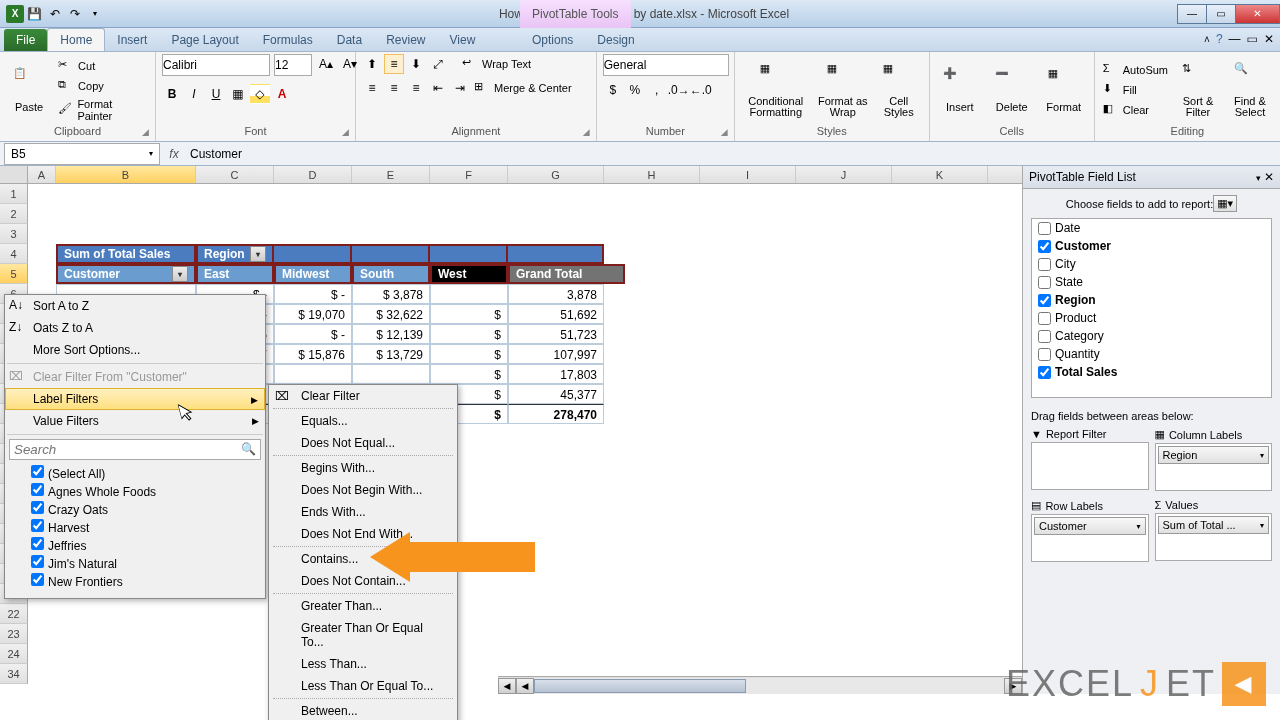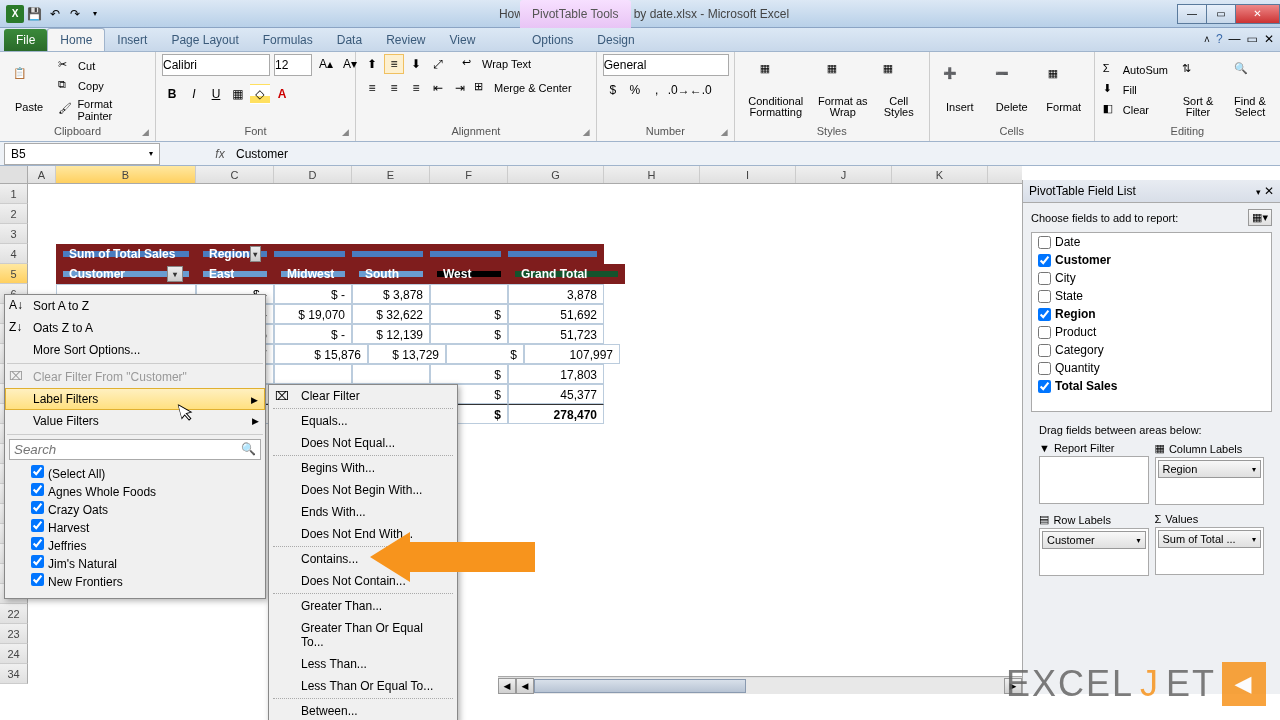--- a/index.html
+++ b/index.html
@@ -37,37 +37,37 @@
 .hstack { display: flex; gap: 2px; }
 
 select, input.combo { height: 22px; font-size: 12px; border: 1px solid #aaa; background: #fff; }
 .fontgrp .row1 { display: flex; gap: 4px; }
 .fontgrp .row2 { display: flex; gap: 2px; margin-top: 4px; }
 .btn-s { width: 20px; height: 20px; display: flex; align-items: center; justify-content: center; border: 1px solid transparent; }
 
 
 .fbar { height: 24px; display: flex; align-items: center; border-bottom: 1px solid #a0b4cc; background: #eef2f7; }
 .namebox { width: 156px; height: 22px; border: 1px solid #aaa; margin: 0 4px; background: #fff; display: flex; align-items: center; padding: 0 6px; justify-content: space-between; }
-.fbar .fx { width: 20px; text-align: center; font-style: italic; color: #555; margin-left: 46px; }
+.fbar .fx { width: 20px; text-align: center; font-style: italic; color: #555; }
 .fbar .finput { flex: 1; padding: 0 6px; }
 
 
 .sheetwrap { position: absolute; top: 166px; left: 0; right: 258px; bottom: 26px; overflow: hidden; }
 .colhdrs { height: 18px; display: flex; background: linear-gradient(#f0f0f0, #e0e0e0); border-bottom: 1px solid #aaa; }
 .colhdr { border-right: 1px solid #ccc; text-align: center; font-size: 11px; color: #444; line-height: 18px; }
 .colhdr.sel { background: linear-gradient(#ffe8a0, #ffd060); }
 .allsel { width: 28px; background: #e0e0e0; border-right: 1px solid #aaa; }
 .rows { }
 .row { height: 20px; display: flex; }
 .rowhdr { width: 28px; background: linear-gradient(#f0f0f0, #e0e0e0); border-right: 1px solid #aaa; border-bottom: 1px solid #ccc; text-align: center; font-size: 11px; line-height: 20px; color: #444; }
 .rowhdr.sel { background: linear-gradient(#ffe8a0, #ffd060); }
 
 
 .pivot { position: absolute; }
-.pvthdr { background: #4a7cbf; color: #fff; font-weight: bold; padding: 2px 6px; border: 7px solid #7f1d1d; display: flex; align-items: center; justify-content: space-between; height: 20px; }
+.pvthdr { background: #4a7cbf; color: #fff; font-weight: bold; padding: 2px 6px; border: 2px solid #7f1d1d; display: flex; align-items: center; justify-content: space-between; height: 20px; }
 .pvthdr .dd { width: 16px; height: 16px; background: linear-gradient(#eee, #ccc); border: 1px solid #888; display: flex; align-items: center; justify-content: center; font-size: 8px; color: #333; }
 .pvtcell { border: 1px solid #bcd; padding: 0 6px; text-align: right; height: 20px; line-height: 20px; }
 .pvtgrand { font-weight: bold; border-top: 1px solid #333; }
 
 
 .menu { position: absolute; background: #f0f0f0; border: 1px solid #888; box-shadow: 2px 2px 6px rgba(0,0,0,0.3); font-size: 12px; z-index: 100; }
 .menu .mitem { padding: 4px 28px 4px 28px; position: relative; }
 .menu .mitem:hover, .menu .mitem.hover { background: linear-gradient(#fff0c0, #ffe080); border: 1px solid #e0b030; padding: 3px 27px 3px 27px; }
 .menu .mitem.disabled { color: #999; }
 .menu .mitem .lico { position: absolute; left: 4px; top: 3px; width: 16px; height: 16px; }
@@ -80,27 +80,27 @@
 .menu .chkitem input { margin-right: 4px; }
 
 .submenu { position: absolute; background: #f0f0f0; border: 1px solid #888; box-shadow: 2px 2px 6px rgba(0,0,0,0.3); font-size: 12px; z-index: 101; width: 190px; }
 .submenu .mitem { padding: 4px 12px 4px 32px; position: relative; }
 .submenu .sep2 { height: 0; border-top: 1px dotted #aaa; margin: 1px 4px; }
 
 
 .bigarrow { position: absolute; z-index: 200; }
 
 
-.panel { position: absolute; top: 180px; right: 0; width: 258px; bottom: 26px; background: #eef0f3; border-left: 1px solid #aaa; display: flex; flex-direction: column; }
+.panel { position: absolute; top: 166px; right: 0; width: 258px; bottom: 26px; background: #eef0f3; border-left: 1px solid #aaa; display: flex; flex-direction: column; }
 .panel .phdr { background: linear-gradient(#e8ecf2, #d8dee8); padding: 4px 6px; font-size: 12px; border-bottom: 1px solid #aaa; display: flex; justify-content: space-between; align-items: center; }
 .panel .ptxt { padding: 6px 8px; font-size: 11px; }
 .panel .fieldlist { margin: 0 8px 8px; background: #fff; border: 1px solid #aaa; height: 180px; overflow: auto; }
 .panel .flditem { padding: 2px 6px; display: flex; align-items: center; gap: 4px; }
 .panel .flditem.bold { font-weight: bold; }
-.panel .areas { padding: 4px 16px; font-size: 11px; }
+.panel .areas { padding: 4px 8px; font-size: 11px; }
 .panel .areagrid { display: grid; grid-template-columns: 1fr 1fr; gap: 6px; margin-top: 4px; }
 .panel .areabox { }
 .panel .areabox .albl { font-size: 11px; padding: 2px 0; display: flex; align-items: center; gap: 4px; }
 .panel .areabox .azone { background: #fff; border: 1px solid #aaa; height: 48px; padding: 2px; }
 .panel .areabox .achip { background: linear-gradient(#f8f8f8, #e0e0e0); border: 1px solid #999; padding: 2px 4px; font-size: 11px; display: flex; justify-content: space-between; align-items: center; }
 
 
 .hscroll { position: absolute; bottom: 26px; left: 500px; right: 258px; height: 18px; background: #e0e0e0; border-top: 1px solid #aaa; display: flex; align-items: center; }
 .hscroll .sbtn { width: 18px; height: 16px; background: linear-gradient(#f0f0f0, #d0d0d0); border: 1px solid #999; text-align: center; font-size: 9px; line-height: 14px; }
 .hscroll .track { flex: 1; height: 16px; background: #e8e8e8; position: relative; }
@@ -437,21 +437,21 @@
     </div>
     <div style="display:flex">
       <div class="pvthdr" style="width:140px;background:#6a9cd0">
           <span>Customer</span>
           <span class="dd">▾</span>
         </div>
       <div class="pvthdr l" style="width:78px;background:#6a9cd0;text-align:left;font-weight:bold">East</div>
       <div class="pvthdr" style="width:78px;background:#6a9cd0;text-align:left">Midwest</div>
       <div class="pvthdr" style="width:78px;background:#6a9cd0;text-align:left">South</div>
       <div class="pvthdr" style="width:78px;background:#000000;text-align:left">West</div>
-      <div class="pvthdr" style="width:117px;background:#14532d;text-align:right">Grand Total</div>
+      <div class="pvthdr" style="width:117px;background:#737373;text-align:right">Grand Total</div>
     </div>
     <div id="pvtbody">
         <div style="display: flex;">
           <div class="pvtcell" style="width:140px"></div>
   <div class="pvtcell" style="width:78px">$         -</div>
   <div class="pvtcell" style="width:78px">$         -</div>
   <div class="pvtcell" style="width:78px">$   3,878</div>
   <div class="pvtcell" style="width:78px"></div>
   <div class="pvtcell" style="width:96px">3,878</div>
         </div>
@@ -467,21 +467,21 @@
           <div class="pvtcell" style="width:140px"></div>
   <div class="pvtcell" style="width:78px">$   8,825</div>
   <div class="pvtcell" style="width:78px">$         -</div>
   <div class="pvtcell" style="width:78px">$ 12,139</div>
   <div class="pvtcell" style="width:78px">$</div>
   <div class="pvtcell" style="width:96px">51,723</div>
         </div>
         <div style="display: flex;">
           <div class="pvtcell" style="width:140px"></div>
   <div class="pvtcell" style="width:78px">$ 15,877</div>
-  <div class="pvtcell" style="width:94px">$ 15,876</div>
+  <div class="pvtcell" style="width:78px">$ 15,876</div>
   <div class="pvtcell" style="width:78px">$ 13,729</div>
   <div class="pvtcell" style="width:78px">$</div>
   <div class="pvtcell" style="width:96px">107,997</div>
         </div>
         <div style="display: flex;">
           <div class="pvtcell" style="width:140px"></div>
   <div class="pvtcell" style="width:78px"></div>
   <div class="pvtcell" style="width:78px"></div>
   <div class="pvtcell" style="width:78px"></div>
   <div class="pvtcell" style="width:78px">$</div>
@@ -570,21 +570,21 @@
 
 <svg class="bigarrow" style="left:370px;top:532px" width="170" height="50">
   <path d="M 165,10 L 165,40 L 40,40 L 40,50 L 0,25 L 40,0 L 40,10 Z" fill="#f7941d"></path>
 </svg>
 
 <div class="panel">
   <div class="phdr">
     <span>PivotTable Field List</span>
     <span><span style="font-size:9px">▾</span> <span>✕</span></span>
   </div>
-  <div class="ptxt" style="display:flex;justify-content:space-between;align-items:center">
+  <div class="ptxt" style="display:flex;justify-content:center;align-items:center">
     <span>Choose fields to add to report:</span>
     <span style="border:1px solid #999;padding:1px 3px;background:linear-gradient(#f8f8f8,#e0e0e0)">▦▾</span>
   </div>
   <div class="fieldlist" id="fieldlist">
       <div class="flditem"><input type="checkbox" style="">Date</div>
       <div class="flditem bold"><input type="checkbox" checked="" style="">Customer</div>
       <div class="flditem"><input type="checkbox" style="">City</div>
       <div class="flditem"><input type="checkbox" style="">State</div>
       <div class="flditem bold"><input type="checkbox" checked="" style="">Region</div>
       <div class="flditem"><input type="checkbox" style="">Product</div>

